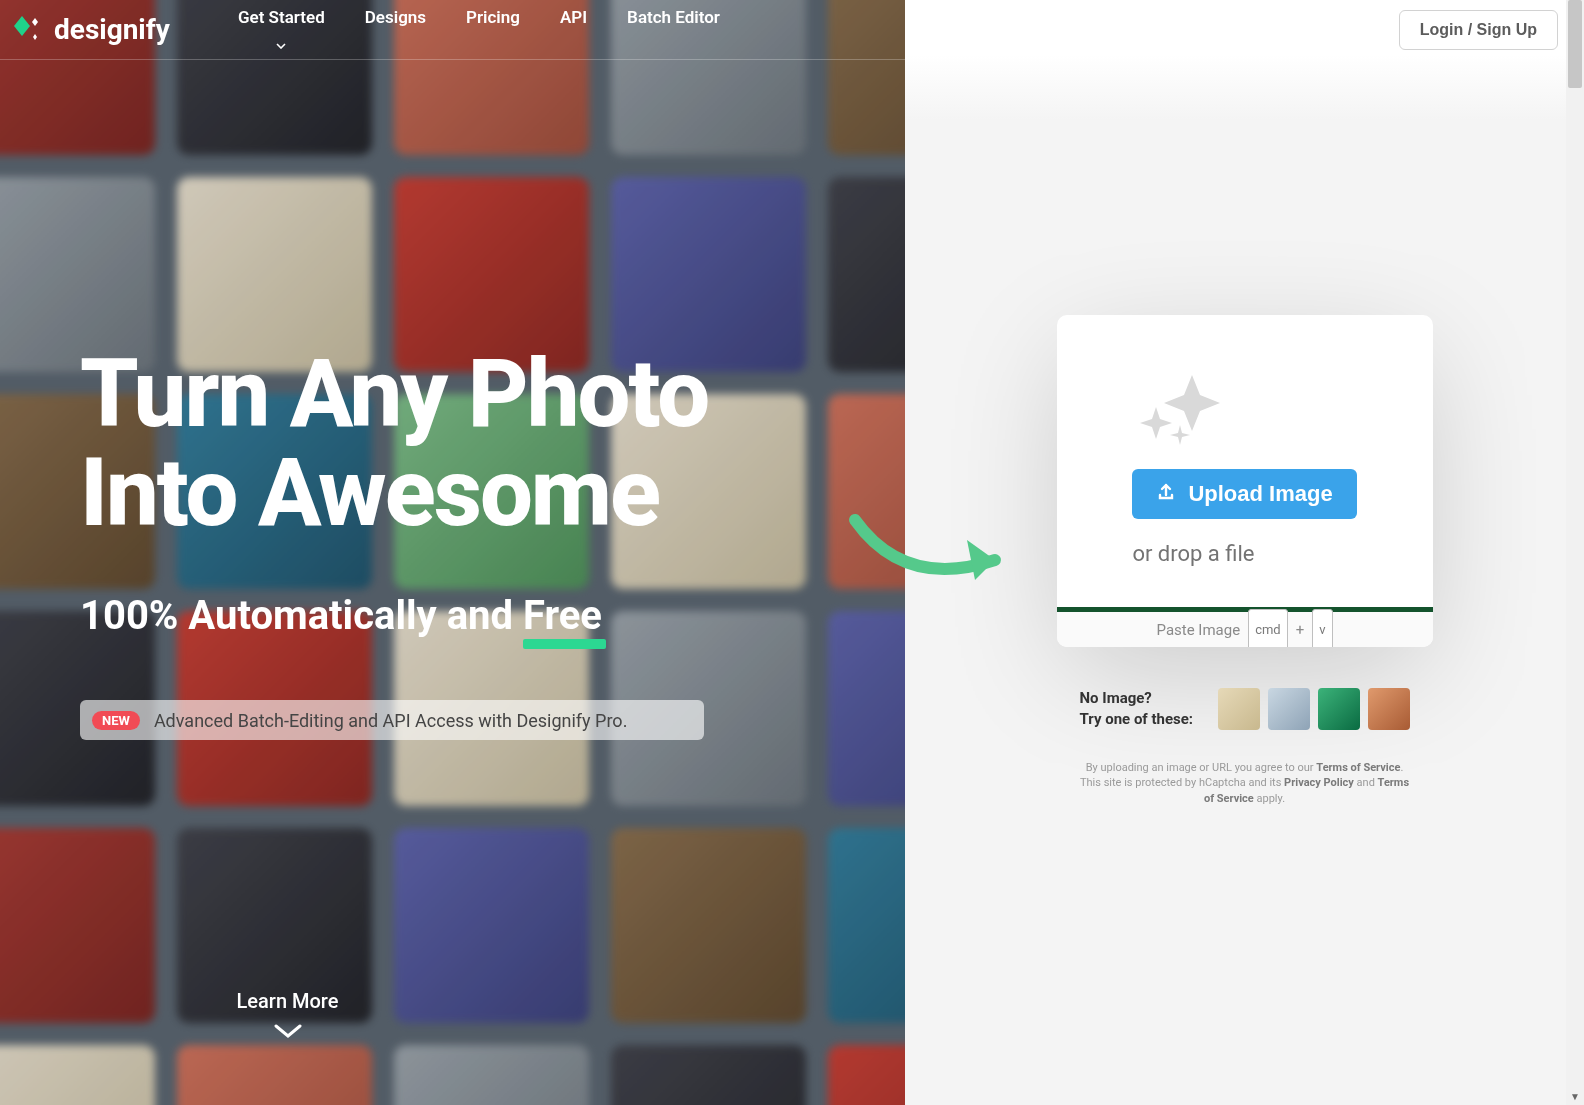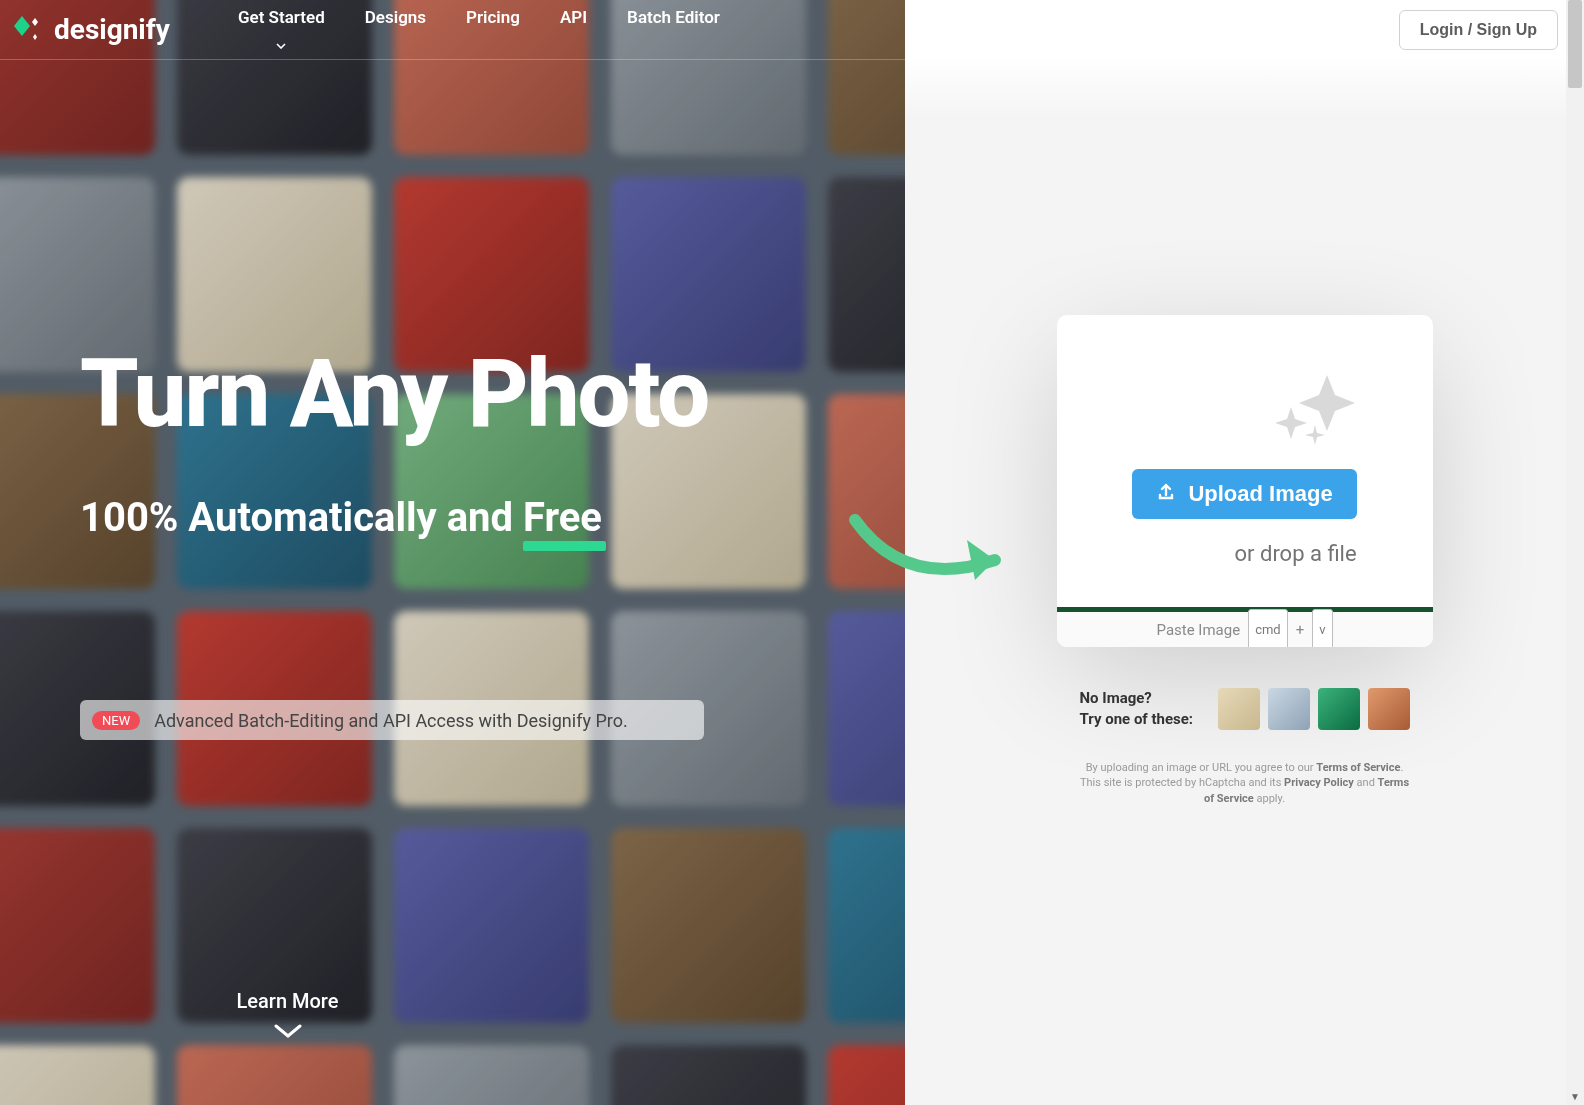--- a/index.html
+++ b/index.html
@@ -80,21 +80,21 @@
     align-items: center;
     padding: 0 12px;
     gap: 14px;
     color: #454545;
     font-size: 18px;
   }
   .new-pill {
     background: #f14b55;
     color: #fff;
     font-size: 13px;
-    font-weight: 400;
+    font-weight: 700;
     padding: 2px 10px;
     border-radius: 10px;
   }
 
   .learn-more {
     position: absolute;
     left: 0; right: 330px; bottom: 60px;
     display: flex;
     flex-direction: column;
     align-items: center;
@@ -168,21 +168,21 @@
     box-shadow: 0 30px 120px -10px rgba(0,0,0,0.18);
     display: flex;
     flex-direction: column;
     align-items: center;
     overflow: hidden;
   }
   .upload-top {
     flex: 1;
     display: flex;
     flex-direction: column;
-    align-items: flex-end;
+    align-items: flex-start;
     justify-content: center;
     gap: 22px;
     padding-top: 10px;
   }
   .sparkles { width: 90px; height: 80px; }
   .upload-btn {
     background: #3aa3ea;
     color: #fff;
     font-size: 22px;
     font-weight: 700;
@@ -307,20 +307,21 @@
       <div class="tile t6"></div>
         <div class="tile t3"></div>
         <div class="tile t4"></div>
         <div class="tile t2"></div>
         <div class="tile t8"></div>
     </div>
 
     <div class="hero">
       <div class="hero-title">
         <div>Turn Any Photo</div>
+        <div>Into Awesome</div>
       </div>
       <div class="hero-sub">
         <span>100% Automatically and</span>
         <span class="free-wrap">
           <span>Free</span>
           <span class="free-underline"></span>
         </span>
       </div>
     </div>
 

